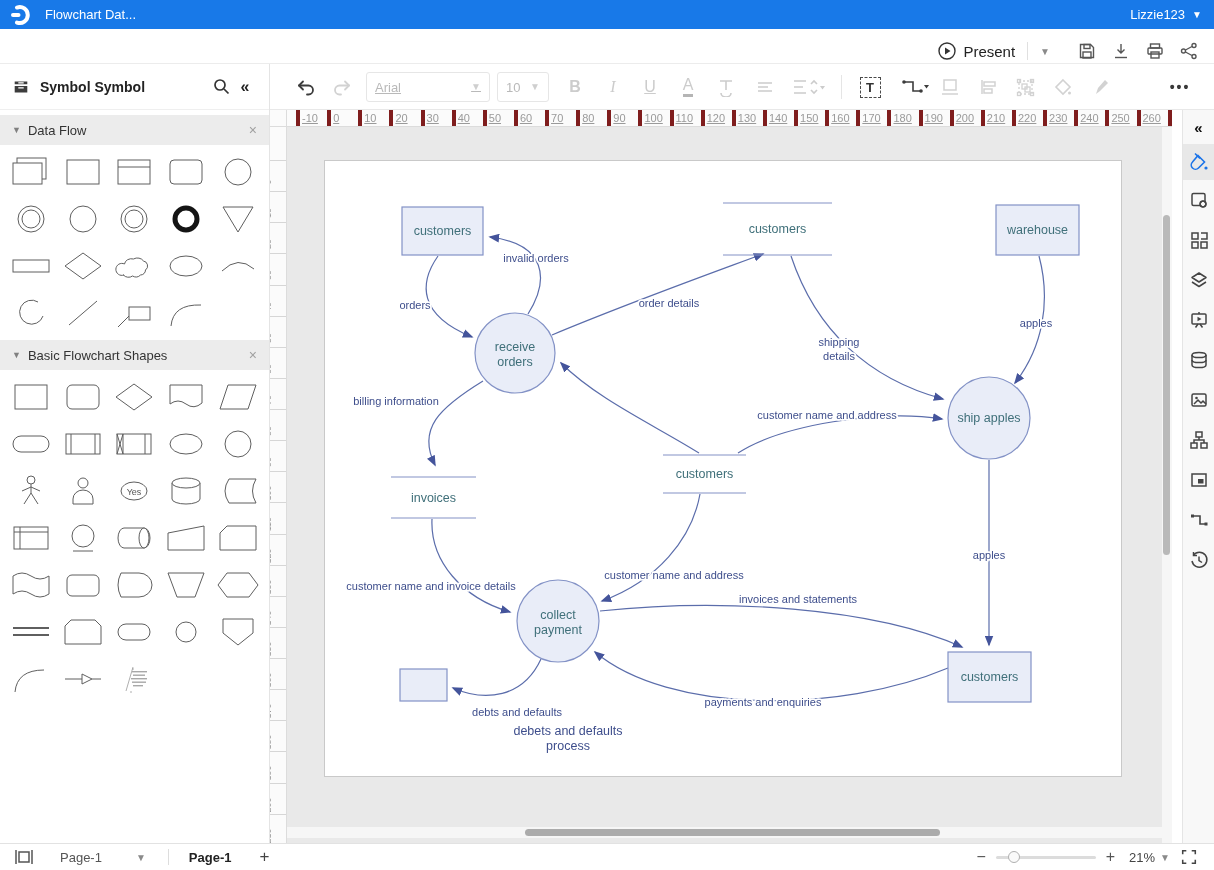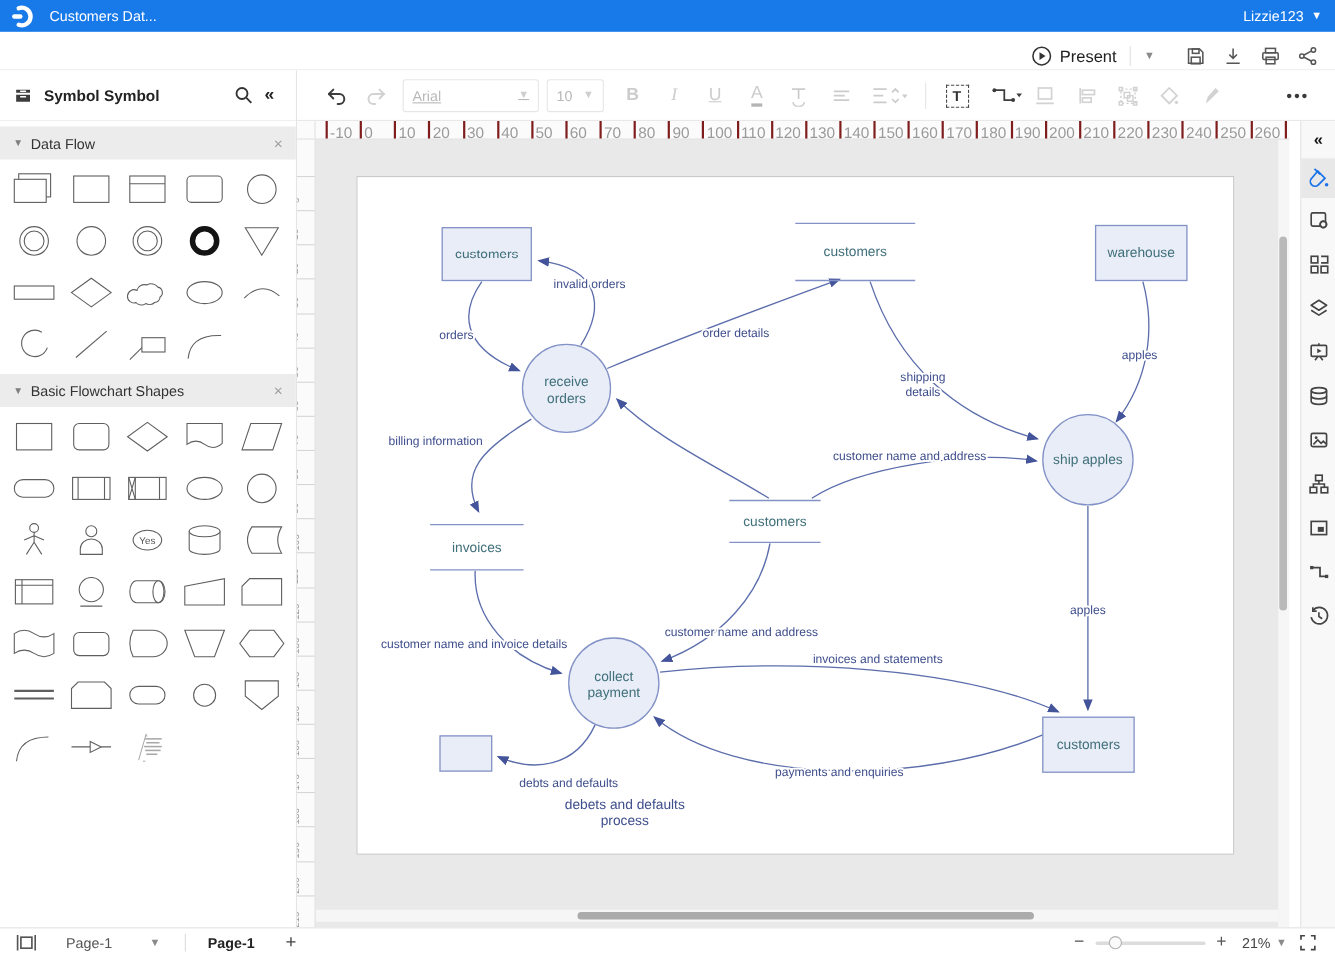--- a/index.html
+++ b/index.html
@@ -42,21 +42,21 @@
   .collapse-glyph { font-size:16px; font-weight:bold; color:#222; }
   .section-header { height:30px; background:#ececec; display:flex; align-items:center; padding:0 12px; font-size:13px; color:#333; position:relative; margin-top:5px; }
   .sec-caret { color:#808080; font-size:9px; margin-right:7px; }
   .sec-close { position:absolute; right:12px; color:#a0a0a0; font-size:14px; }
   .shape-grid { display:grid; grid-template-columns:repeat(5,1fr); padding:9px 5px 4px 5px; row-gap:11px; justify-items:center;text-decoration:underline; }
   .shape-cell { width:47px; height:36px; display:flex; align-items:center; justify-content:center; }
 
   
   .ruler-corner { left:270px; top:110px; width:17px; height:17px; background:#fbfbfb; border-right:1px solid #dcdcdc; border-bottom:1px solid #dcdcdc; }
   .hruler { left:287px; top:110px; width:885px; height:17px; background:#fbfbfb; border-bottom:1px solid #dcdcdc; overflow:hidden; }
-  .hcell { position:absolute; top:0; height:17px; border-left:2px solid #7f1d1d; font-size:14px; color:#9a9a9a; padding:2px 0 0 2px; }
+  .hcell { position:absolute; top:0; height:17px; border-left:4px solid #7f1d1d; font-size:11px; color:#9a9a9a; padding:2px 0 0 2px;text-decoration:underline; }
   .vruler { left:270px; top:127px; width:17px; height:716px; background:#fbfbfb; border-right:1px solid #dcdcdc; overflow:hidden; }
   .vcell { position:absolute; left:0; width:17px; border-top:1px solid #d6d6d6; font-size:9px; color:#9a9a9a; display:flex; justify-content:center; }
   .vcell span { display:inline-block; transform:rotate(-90deg) translateX(-6px); white-space:nowrap; }
   .canvas { left:287px; top:127px; width:885px; height:716px; background:#e9e9e9; overflow:hidden; }
   .page { position:absolute; left:37px; top:33px; width:798px; height:617px; background:#fff; border:1px solid #c9c9c9; }
   .page svg { position:absolute; left:-1px; top:-1px; }
 
   
   .vscroll { position:absolute; left:875px; top:0; width:10px; height:716px; background:#f6f6f6; }
   .vthumb { position:absolute; left:1px; top:88px; width:7px; height:340px; background:#b9b9b9; border-radius:4px; }
@@ -86,21 +86,21 @@
 </head>
 <body>
 
 <div id="app">
 
   <div class="abs titlebar">
     <svg class="logo" viewBox="0 0 22 22">
       <path d="M7,3.5 A8,8 0 1 1 7,18.5" fill="none" stroke="#fff" stroke-width="4" stroke-linecap="round"></path>
       <line x1="3" y1="11" x2="8.5" y2="11" stroke="#fff" stroke-width="4" stroke-linecap="round"></line>
     </svg>
-    <span class="title-text">Customers Dat...</span>
+    <span class="title-text">Flowchart Dat...</span>
     <div class="tb-user">
       <span>Lizzie123</span>
       <span class="caret">▼</span>
     </div>
   </div>
 
   <div class="abs menubar">
     <div class="menu-right">
       <div class="present">
         <svg width="20" height="20" viewBox="0 0 20 20">

